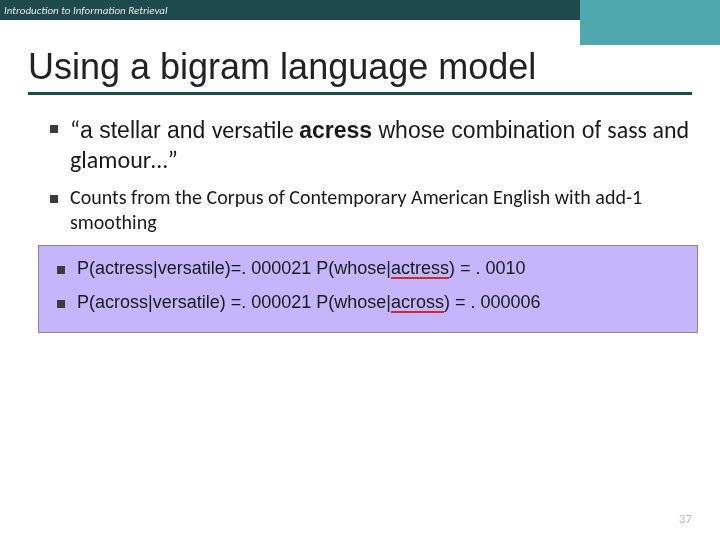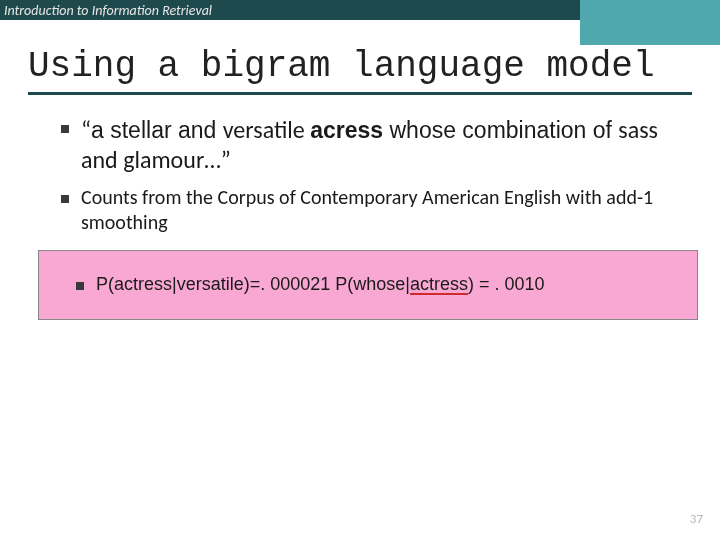--- a/index.html
+++ b/index.html
@@ -15,56 +15,56 @@
   .header-bar {
     background: #1f4a4d;
     height: 20px;
     display: flex;
     align-items: center;
     padding-left: 4px;
   }
   .header-bar .label {
     color: #e6e6e6;
     font-style: italic;
-    font-size: 14px;
+    font-size: 11px;
     font-family: Calibri, Arial, sans-serif;
   }
   .accent-block {
     position: absolute;
     top: 0;
     right: 0;
     width: 140px;
     height: 45px;
     background: #4fa8ad;
   }
   .title-wrap {
     margin-top: 28px;
     margin-left: 28px;
     margin-right: 28px;
   }
   .title {
     font-size: 36px;
     color: #222;
-    font-family: Liberation Mono, monospace;
+    font-family: Liberation Sans, sans-serif;
     line-height: 1.05;
     padding-bottom: 4px;
   }
   .title-rule {
     height: 3px;
     background: #1f4a4d;
     width: 100%;
     margin-top: 2px;
   }
   .content {
     margin: 20px 22px 0 44px;
   }
   ul.main {
     list-style: none;
     padding: 0;
-    margin: 15px;
+    margin: 4px;
   }
   ul.main > li {
     position: relative;
     padding-left: 22px;
     margin-bottom: 10px;
   }
   ul.main > li::before {
     content: "";
     position: absolute;
     left: 2px;
@@ -100,39 +100,39 @@
     text-decoration-color: #d12a2a;
     text-decoration-thickness: 1.5px;
     text-underline-offset: 3px;
   }
   .small {
     font-size: 17px;
     font-family: Arial, sans-serif;
     color: #1a1a1a;
   }
   .highlight-box {
-    background: #f9a8d4;
+    background: #c4b5fd;
     border: 1px solid #888;
-    padding: 6px 8px 8px 20px;
+    padding: 6px 8px 8px 12px;
     margin-left: -6px;
     margin-top: 4px;
     margin-bottom: 14px;
   }
   .highlight-box li::before {
     top: 7px;
   }
   .sup {
     font-size: 0.7em;
     vertical-align: super;
     line-height: 0;
   }
   .page-num {
     position: absolute;
     bottom: 14px;
-    right: 17px;
+    right: 28px;
     font-size: 13px;
     color: #b8b8b8;
     font-family: Calibri, Arial, sans-serif;
   }
   .gap {
     height: 6px;
   }
 </style>
 </head>
 <body>
@@ -163,20 +163,25 @@
 
   </ul>
 
   <div class="highlight-box">
     <ul class="main">
       <li>
         <span class="mid">
           <span>P(actress|versatile)=. 000021 P(whose|</span><span class="underline">actress</span><span>) = . 0010</span>
         </span>
       </li>
+      <li>
+        <span class="mid">
+          <span>P(across|versatile) =. 000021 P(whose|</span><span class="underline">across</span><span>) = . 000006</span>
+        </span>
+      </li>
     </ul>
   </div>
 
   <div class="gap"></div>
 
   <ul class="main">
   </ul>
 
 </div>
 

